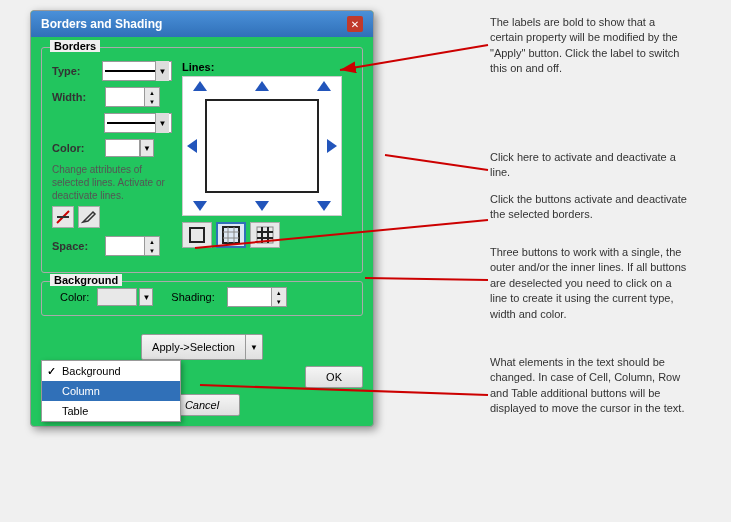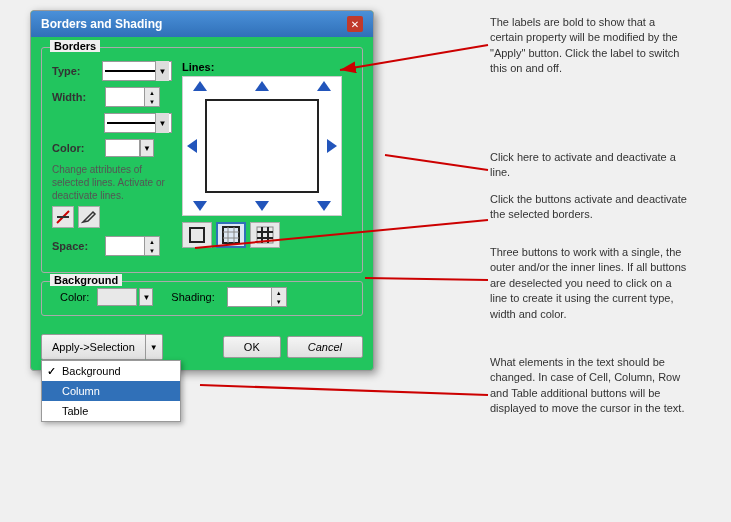--- a/index.html
+++ b/index.html
@@ -245,20 +245,21 @@
       font-size: 11px;
     }
 
     
     .dialog-buttons {
       display: flex;
       align-items: center;
       gap: 6px;
       padding: 0 10px 10px;
       position: relative;
+      flex-direction: column;
     }
 
     .apply-btn {
       background: linear-gradient(to bottom, #f5f5f5, #e0e0e0);
       border: 1px solid #999;
       padding: 4px 10px;
       cursor: pointer;
       font-size: 11px;
       border-radius: 2px;
     }

